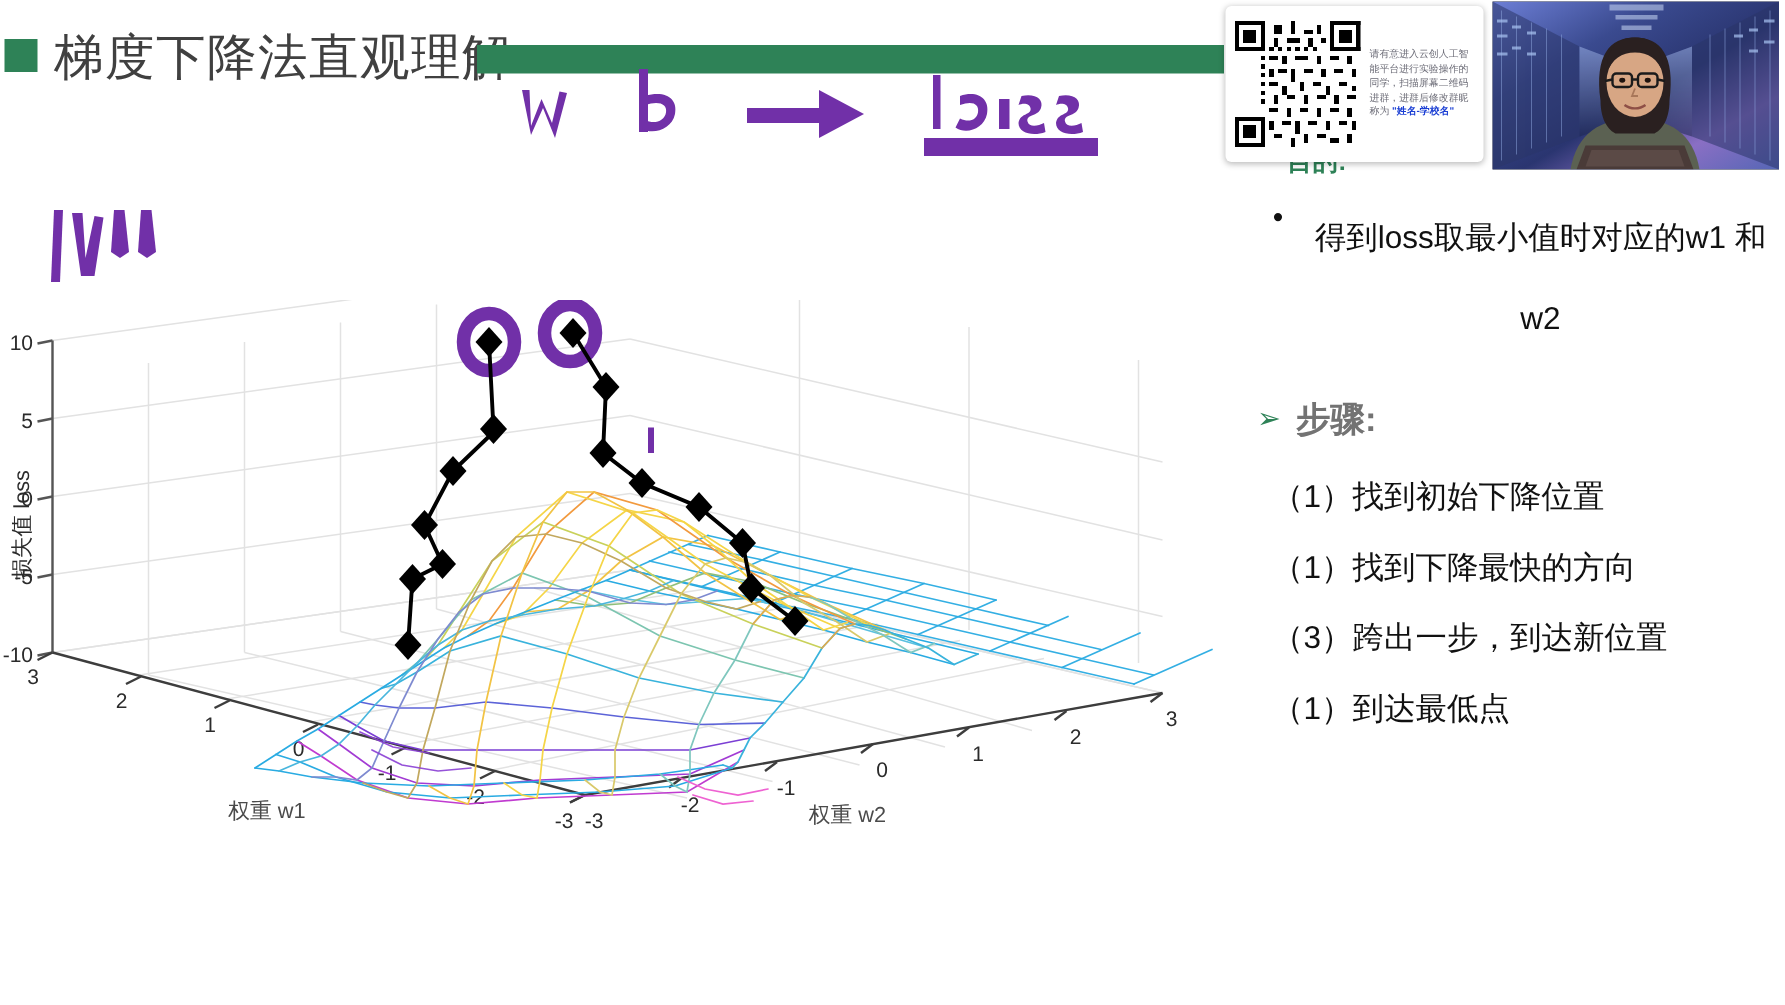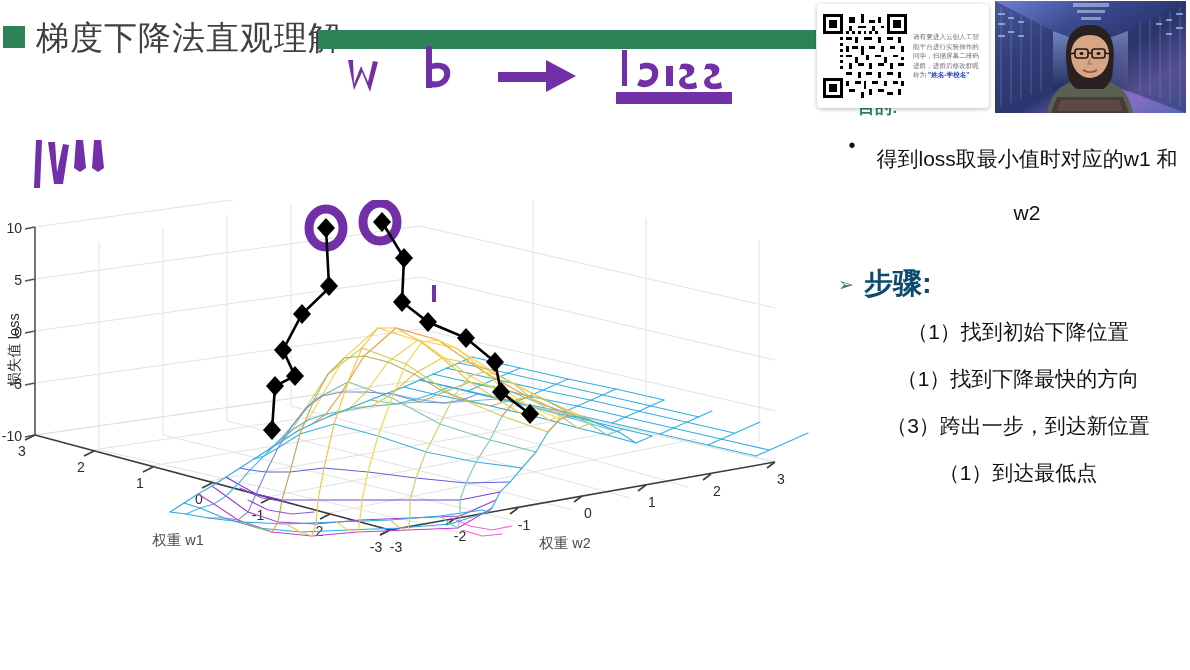--- a/index.html
+++ b/index.html
@@ -64,29 +64,28 @@
     font-family:"Liberation Sans","DejaVu Sans",sans-serif;
     text-align:center;
   }
   .steps-heading-row{
     position:absolute;left:16px;top:168px;display:flex;align-items:center;gap:10px;
   }
   .arrow-bullet{
     color:#2e8257;font-size:19px;line-height:19px;
   }
   .steps-heading{
-    font-size:29px;font-weight:bold;color:#0c4a6e;white-space:nowrap;
+    font-size:23px;font-weight:bold;color:#737373;white-space:nowrap;
   }
   .steps-list{
     position:absolute;left:26px;top:212px;width:340px;
   }
   .step-item{
     font-size:21px;line-height:47px;color:#111;white-space:nowrap;
     font-family:"Liberation Sans","DejaVu Sans",sans-serif;
-    text-align:center;
   }
 
   
   .qr-card{
     position:absolute;left:817px;top:4px;width:172px;height:104px;
     background:#fff;border-radius:4px;
     box-shadow:0 1px 4px rgba(0,0,0,.28);
     display:flex;align-items:center;padding:5px 6px;box-sizing:border-box;
     overflow:hidden;
   }

